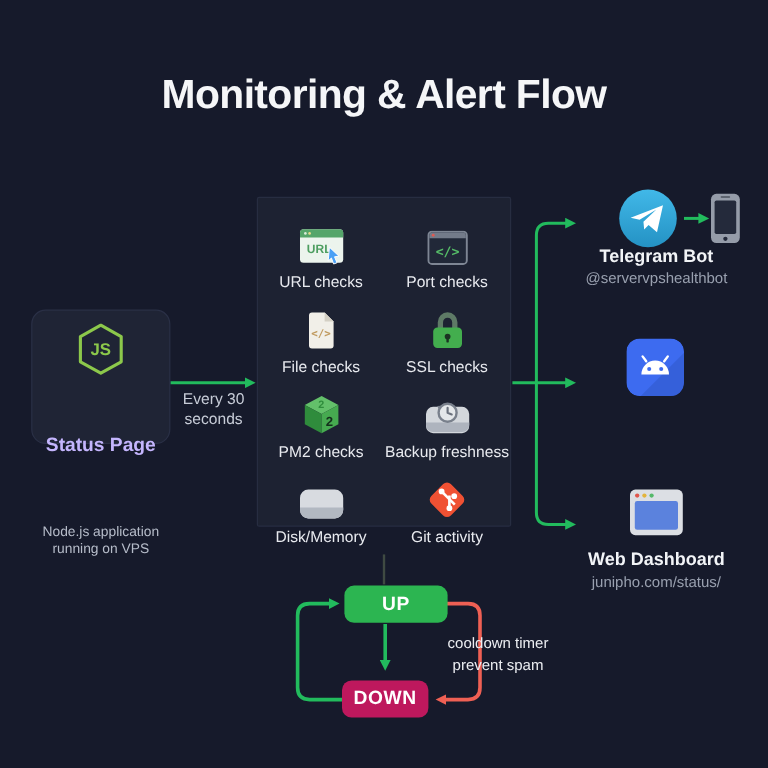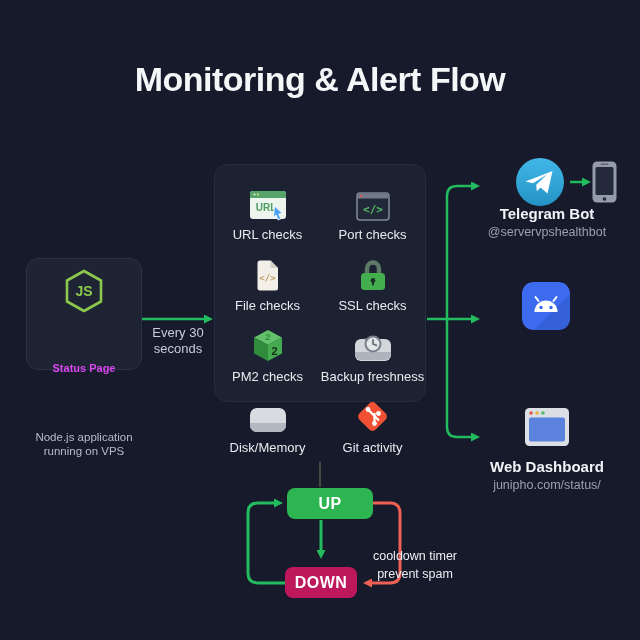--- a/index.html
+++ b/index.html
@@ -5,48 +5,48 @@
   html,body{margin:0;padding:0;background:#161a2b;}
   .canvas{position:relative;width:640px;height:640px;background:#161a2b;overflow:hidden;
           font-family:"Liberation Sans","DejaVu Sans",sans-serif;color:#e8eaef;}
   .connectors{position:absolute;left:0;top:0;z-index:1;}
   .page-title{position:absolute;left:0;top:60px;width:640px;text-align:center;margin:0;
               font-size:34px;font-weight:800;color:#f5f6f8;letter-spacing:-0.5px;z-index:2;}
   
   .source-box{position:absolute;left:26px;top:258px;width:116px;height:112px;background:#1f2435;
               border:1px solid #2a3046;border-radius:12px;z-index:2;display:flex;flex-direction:column;
               align-items:center;padding-top:9px;box-sizing:border-box;gap:40px;}
-  .source-title{font-size:11px;font-weight:bold;color:#d946ef;margin-top:4px;}
+  .source-title{font-size:16px;font-weight:bold;color:#c4b5fd;margin-top:4px;}
   .source-sub{font-size:11.5px;color:#b6bcc9;text-align:center;line-height:1.25;margin-top:16px;}
   .interval{position:absolute;left:138px;top:325px;width:80px;text-align:center;font-size:13px;
             color:#c7ccd7;line-height:1.25;z-index:2;}
   
-  .checks-panel{position:absolute;left:214px;top:164px;width:212px;height:238px;background:#1d2232;
-                border:1px solid #272d41;border-radius:14px;z-index:2;display:grid;
+  .checks-panel{position:absolute;left:214px;top:164px;width:212px;height:275px;background:#1d2232;
+                border:1px solid #272d41;border-radius:2px;z-index:2;display:grid;
                 grid-template-columns:1fr 1fr;grid-auto-rows:71px;padding-top:10px;box-sizing:border-box;}
   .check{display:flex;flex-direction:column;align-items:center;justify-content:flex-end;padding-bottom:4px;}
   .check .ic{height:36px;display:flex;align-items:flex-end;}
   .check-label{font-size:13px;color:#e8eaef;margin-top:6px;white-space:nowrap;}
   
   .output{position:absolute;width:190px;text-align:center;z-index:2;}
   .out-title{font-size:15px;font-weight:bold;color:#f2f4f7;}
   .out-sub{font-size:12.5px;color:#99a0af;margin-top:3px;}
   .tg-circle{position:absolute;left:515px;top:157px;z-index:2;}
   .phone{position:absolute;left:591px;top:160px;z-index:2;}
   .fcm-ic{position:absolute;left:522px;top:282px;z-index:2;}
   .web-ic{position:absolute;left:524px;top:407px;z-index:2;}
   .out-telegram{left:452px;top:205px;}
   .out-fcm{left:451px;top:337px;}
   .out-web{left:452px;top:458px;}
   
   .state-btn{position:absolute;z-index:2;border-radius:8px;display:flex;align-items:center;
              justify-content:center;font-weight:bold;color:#fff;font-size:16px;letter-spacing:0.5px;}
   .up-btn{left:287px;top:488px;width:86px;height:31px;background:#2cb551;}
   .down-btn{left:285px;top:567px;width:72px;height:31px;background:#be185d;}
-  .cooldown-note{position:absolute;left:356px;top:547px;width:118px;text-align:center;font-size:12.5px;
+  .cooldown-note{position:absolute;left:356px;top:527px;width:118px;text-align:center;font-size:12.5px;
                  color:#eceef2;line-height:1.45;z-index:3;}
 </style>
 </head>
 <body>
 
 <div class="canvas">
 
   <svg class="connectors" width="640" height="640">
     <defs>
       <marker id="ag" markerUnits="userSpaceOnUse" markerWidth="10" markerHeight="9" refX="1" refY="4.5" orient="auto">

